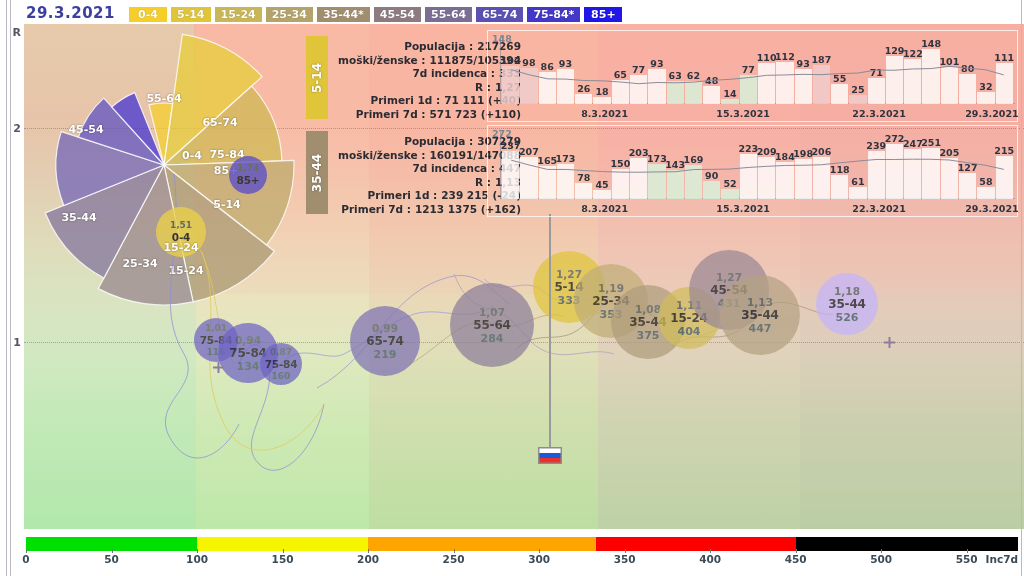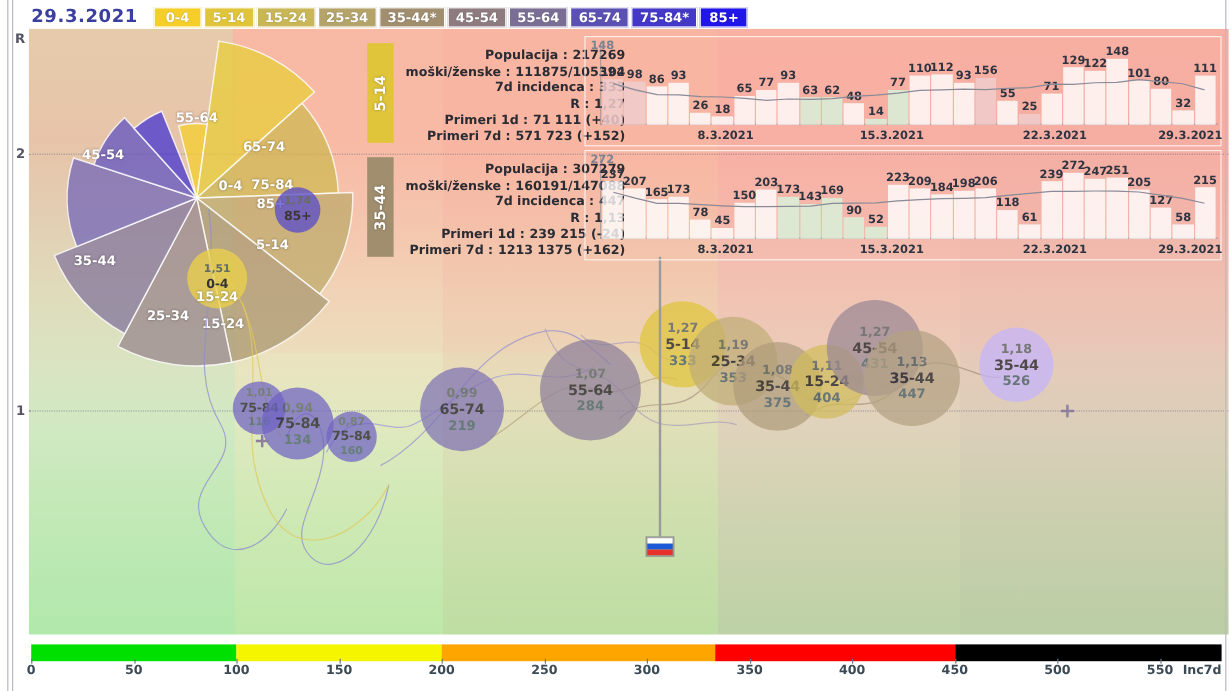--- a/index.html
+++ b/index.html
@@ -167,21 +167,21 @@
         <div class="bubble small" style="left: 170px; top: 294px; width: 44px; height: 44px; background: rgb(111, 99, 196); opacity: 0.72;">
           <div class="b-r">1,01</div>
           <div class="b-g">75-84</div>
           <div class="b-i">116</div>
         </div>
         <div class="bubble" style="left: 194px; top: 299px; width: 60px; height: 60px; background: rgb(111, 99, 196); opacity: 0.72;">
           <div class="b-r">0,94</div>
           <div class="b-g">75-84</div>
           <div class="b-i">134</div>
         </div>
-        <div class="bubble small" style="left: 248px; top: 319px; width: 42px; height: 42px; background: rgb(111, 99, 196); opacity: 0.72;">
+        <div class="bubble small" style="left: 236px; top: 319px; width: 42px; height: 42px; background: rgb(111, 99, 196); opacity: 0.72;">
           <div class="b-r">0,87</div>
           <div class="b-g">75-84</div>
           <div class="b-i">160</div>
         </div>
         <div class="bubble" style="left: 326px; top: 282px; width: 70px; height: 70px; background: rgb(127, 114, 180); opacity: 0.72;">
           <div class="b-r">0,99</div>
           <div class="b-g">65-74</div>
           <div class="b-i">219</div>
         </div>
         <div class="bubble" style="left: 426px; top: 259px; width: 84px; height: 84px; background: rgb(141, 127, 155); opacity: 0.72;">
@@ -272,21 +272,21 @@
             <div class="r">
               <span class="k">R :</span>
               <span class="v">1,27</span>
             </div>
             <div class="r">
               <span class="k">Primeri 1d :</span>
               <span class="v">71 111 (+40)</span>
             </div>
             <div class="r">
               <span class="k">Primeri 7d :</span>
-              <span class="v">571 723 (+152)</span>
+              <span class="v">571 723 (+110)</span>
             </div>
           </div>
         </div>
         <div class="infobox" style="left: 281px; top: 106px; width: 208px; height: 83px;">
           <div class="tab" style="background: rgb(160, 142, 111);">
             <span>35-44</span>
           </div>
           <div class="rows">
             <div class="r">
               <span class="k">Populacija :</span>
@@ -367,21 +367,21 @@
             <div class="bar" style="height: 60.9459%; background: rgba(255, 255, 255, 0.8);">
               <div class="val">110</div>
             </div>
             <div class="bar" style="height: 62.0541%; background: rgba(255, 255, 255, 0.8);">
               <div class="val">112</div>
             </div>
             <div class="bar" style="height: 51.527%; background: rgba(255, 255, 255, 0.8);">
               <div class="val">93</div>
             </div>
             <div class="bar" style="height: 58.1757%; background: rgba(240, 205, 205, 0.85);">
-              <div class="val">156</div>
+              <div class="val">187</div>
             </div>
             <div class="bar" style="height: 30.473%; background: rgba(255, 255, 255, 0.8);">
               <div class="val">55</div>
             </div>
             <div class="bar" style="height: 13.8514%; background: rgba(240, 205, 205, 0.85);">
               <div class="val">25</div>
             </div>
             <div class="bar" style="height: 39.3378%; background: rgba(255, 255, 255, 0.8);">
               <div class="val">71</div>
             </div>

